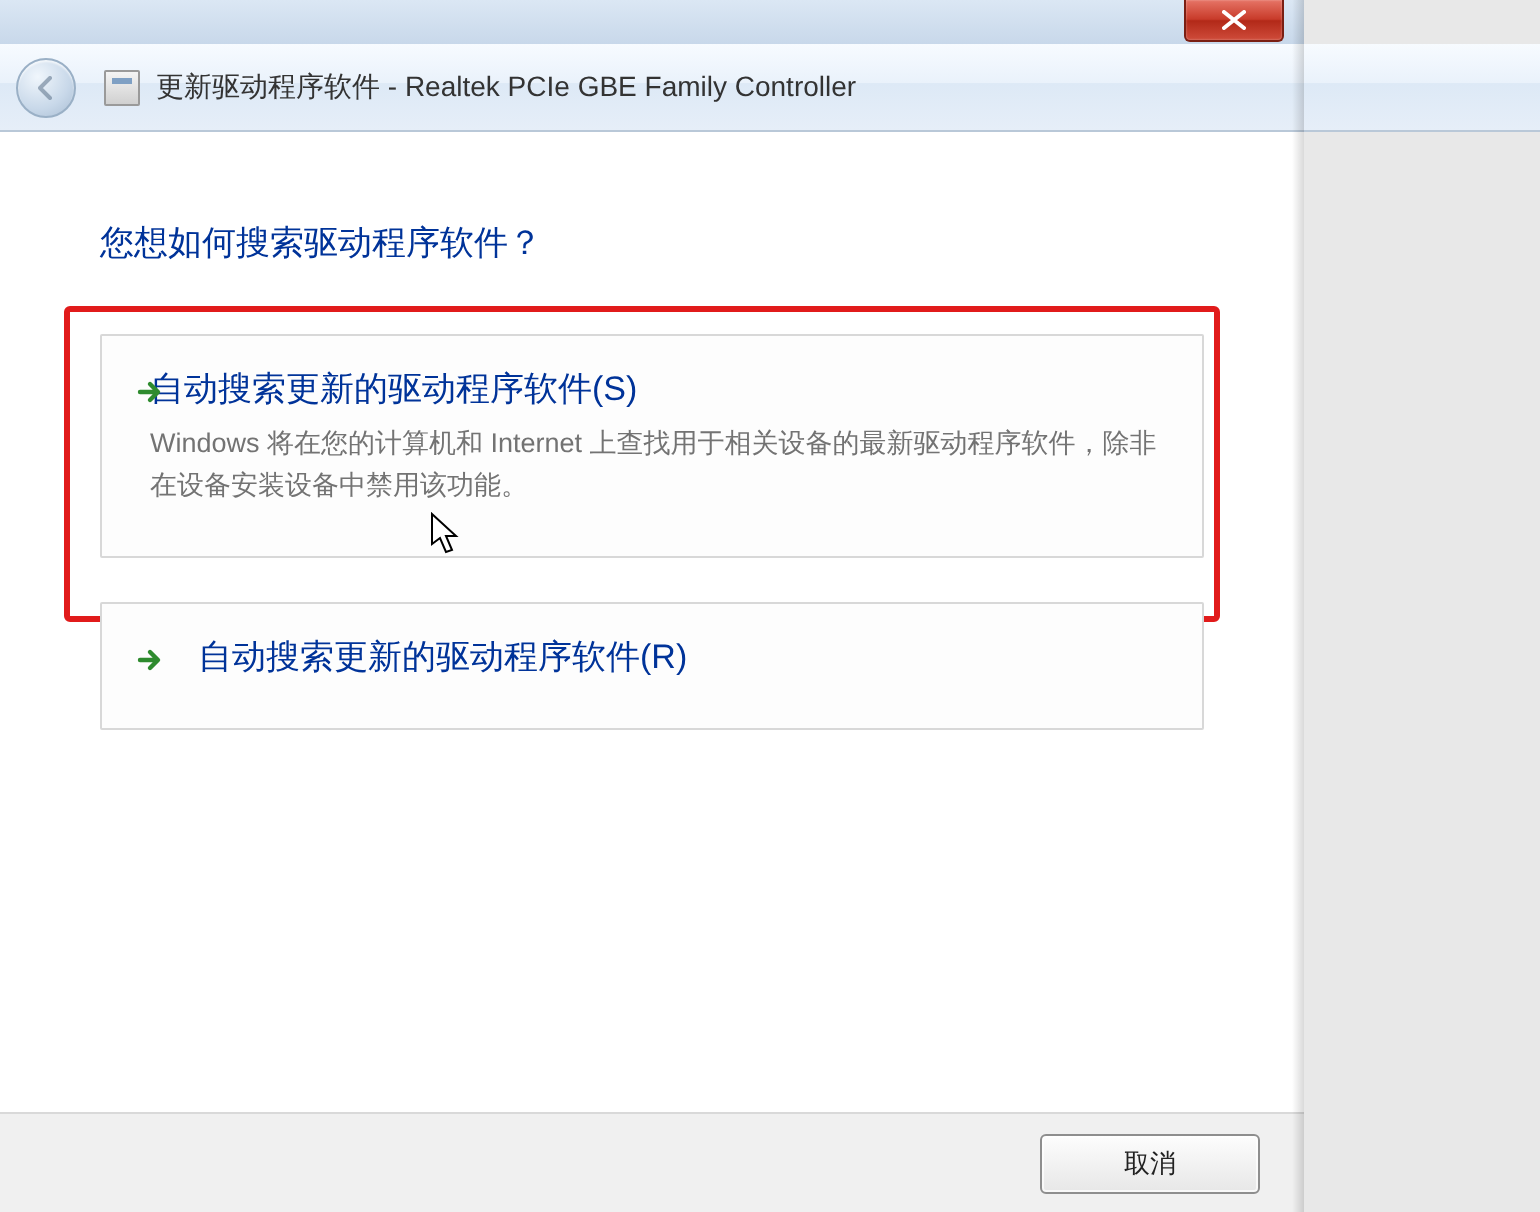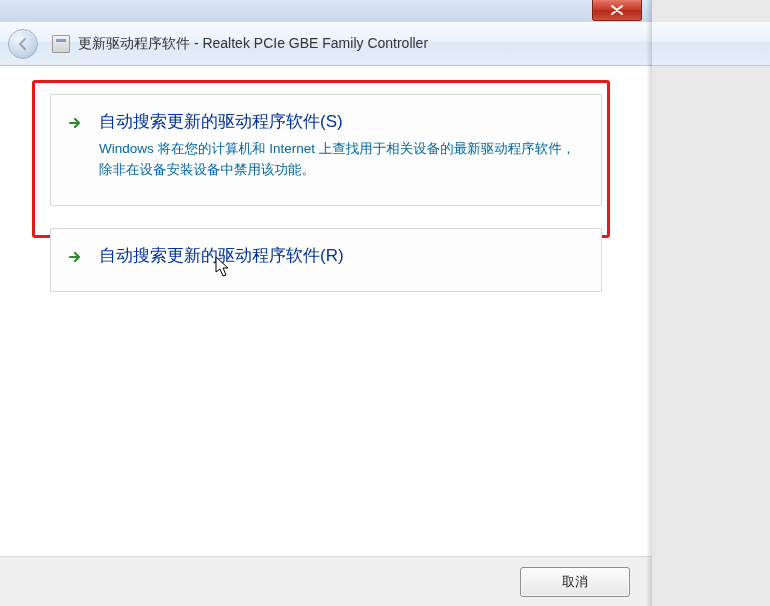--- a/index.html
+++ b/index.html
@@ -124,37 +124,37 @@
   }
   .option {
     border: 1px solid #d8d8d8;
     background: #fdfdfd;
     padding: 16px 22px 24px 48px;
     position: relative;
     min-height: 56px;
     box-sizing: border-box;
     border-radius:1px;
   }
-  .option.tall { min-height: 96px; }
+  .option.tall { min-height: 96px; padding-left: 24px; }
   .option .arrow {
     position: absolute;
     left: 16px;
     top: 20px;
     width: 16px;
     height: 16px;
   }
   .option .arrow svg{display:block;}
   .opt-title {
     font-size: 17px;
     color: #003399;
     line-height: 1.3;
   }
   .opt-desc {
     font-size: 13.5px;
-    color: #0369a1;
+    color: #737373;
     margin-top: 6px;
     line-height: 1.55;
     max-width: 530px;
   }
   .cursor {
     position:absolute;
     left: 215px;
     top: 190px;
     width:16px;
     height:22px;
@@ -216,20 +216,21 @@
         <path d="M9 2 L4 7 L9 12" stroke="#5c728a" stroke-width="2" fill="none" stroke-linecap="round" stroke-linejoin="round"></path>
       </svg>
     </div>
     <div class="title-area">
       <span class="title-icon"></span>
       <span>更新驱动程序软件 - Realtek PCIe GBE Family Controller</span>
     </div>
   </div>
 
   <div class="content">
+    <div class="heading">您想如何搜索驱动程序软件？</div>
 
     <div class="option-wrap">
       <div class="highlight"></div>
       <div class="option tall">
         <span class="arrow">
           <svg width="16" height="16" viewBox="0 0 16 16">
             <path d="M3 8 L11 8 M8 4 L12 8 L8 12" stroke="#2e8b2e" stroke-width="2.2" fill="none" stroke-linecap="round" stroke-linejoin="round"></path>
           </svg>
         </span>
         <div class="opt-title">自动搜索更新的驱动程序软件(S)</div>

